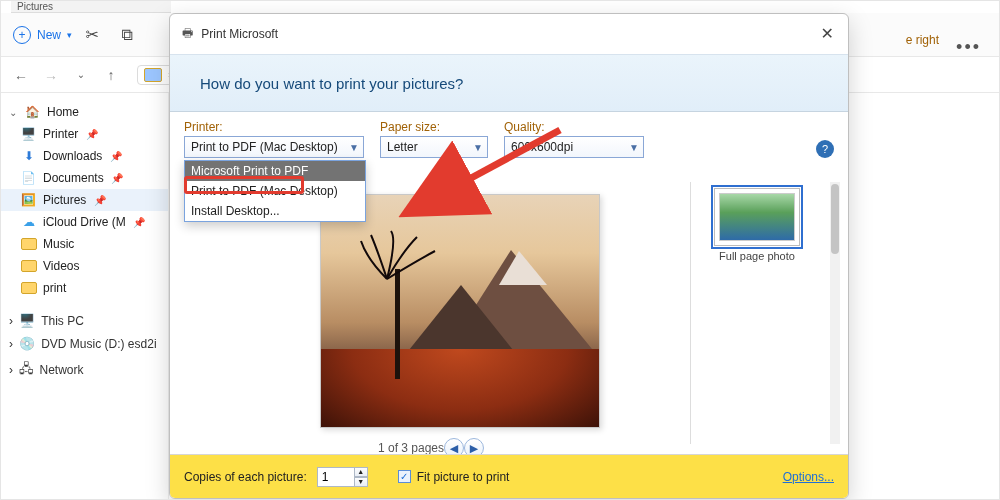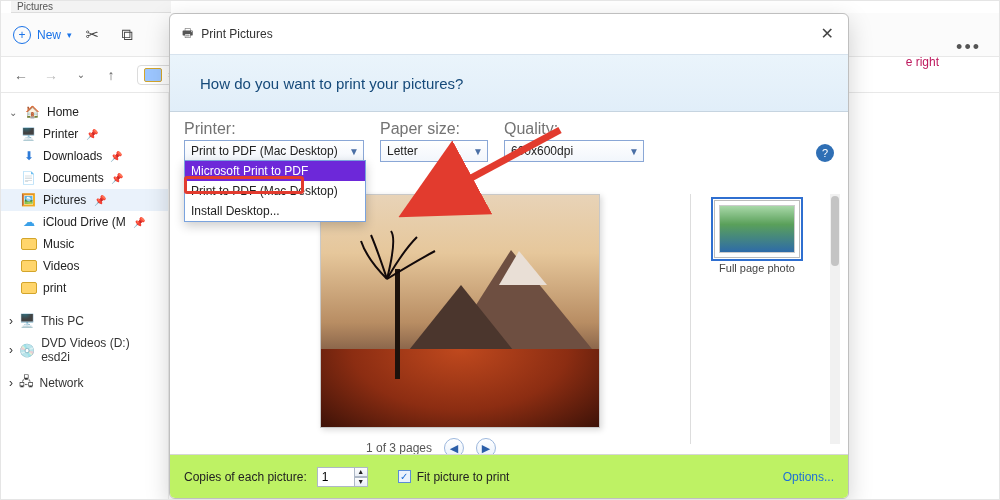--- a/index.html
+++ b/index.html
@@ -11,21 +11,21 @@
   .fx-tab { position: absolute; left: 10px; top: 0; width: 160px; height: 12px; background: #f3f3f3; border-bottom: 1px solid #ddd; color:#555; font-size:10px; padding-left:6px;}
   .fx-toolbar { position: absolute; left: 0; top: 12px; right: 0; height: 44px; background: #fbfbfb; border-bottom: 1px solid #e8e8e8; display: flex; align-items: center; gap: 14px; padding: 0 12px; }
   .new-btn { display: flex; align-items: center; gap: 6px; color: #1a73e8; cursor: pointer;}
   .plus-circle { width: 18px; height: 18px; border: 1.5px solid #1a73e8; border-radius: 50%; display: inline-flex; align-items:center; justify-content:center; font-size:12px; line-height:1;}
   .tool-icon { width: 22px; color:#444; font-size:16px; }
   .fx-addrbar { position: absolute; left: 0; top: 56px; right: 0; height: 36px; border-bottom: 1px solid #e8e8e8; display:flex; align-items:center; gap:10px; padding:0 10px;}
   .nav-arrow { width:20px; color:#666; font-size:14px; text-align:center;}
   .crumb-box { margin-left:6px; display:flex; align-items:center; gap:6px; border:1px solid #dcdcdc; border-radius:4px; padding:2px 6px; background:#fff;}
   .crumb-ico { width:18px; height:14px; background:#ffd56b; border:1px solid #d3a52b; border-radius:2px; position:relative;}
   .crumb-ico.blue { background:#9cc6ff;}
-  .right-hint { position:absolute; top:54px; right:60px; color:#be185d; }
+  .right-hint { position:absolute; top:32px; right:60px; color:#a16207; }
   .dots { position:absolute; top:36px; right:18px; font-size:18px; letter-spacing:2px; color:#555;}
 
   .fx-left { position: absolute; left: 0; top: 92px; width: 168px; bottom: 0; border-right:1px solid #eee; padding-top:8px;}
   .tree-item { display:flex; align-items:center; gap:6px; padding:4px 8px 4px 20px; cursor:pointer;}
   .tree-item.home { padding-left:8px; font-weight:500;}
   .tree-item .chev { width:10px; color:#666; font-size:10px;}
   .tree-item .ico { width:16px; display:inline-flex; align-items:center; justify-content:center;}
   .tree-item.selected { background:#eaf2fb;}
   .pin { color:#9aa4b0; font-size:10px; margin-left:2px;}
   .sep { height:10px;}
@@ -40,69 +40,69 @@
 
   
   .dlg { position:absolute; left:168px; top:12px; width:680px; height:486px; background:#fff; border:1px solid #bfbfbf; box-shadow:0 8px 24px rgba(0,0,0,.18); border-radius:6px; overflow:hidden;}
   .dlg-title { height:40px; display:flex; align-items:center; padding:0 12px; font-size:12px; color:#333;}
   .dlg-title .printer-glyph { margin-right:8px; color:#555;}
   .dlg-close { position:absolute; top:10px; right:14px; font-size:16px; color:#444; cursor:pointer;}
   .dlg-band { height:58px; background:linear-gradient(#eaf4fb,#e1eef9); border-top:1px solid #d7e3ee; border-bottom:1px solid #c6d4e0; display:flex; align-items:center; padding-left:30px; color:#164a7a; font-size:15px;}
   .dlg-body { position:absolute; top:100px; left:0; right:0; bottom:0; }
   .opts-row { display:flex; align-items:flex-start; gap:16px; padding:6px 14px 0 14px;}
   .opt-col { display:flex; flex-direction:column; gap:2px;}
-  .opt-col label { color:#737373; font-size:16px;}
+  .opt-col label { color:#a16207; font-size:12px;}
   .combo { height:22px; border:1px solid #8aa7d6; background:linear-gradient(#fff,#f2f6fc); display:flex; align-items:center; justify-content:space-between; padding:0 4px 0 6px; font-size:12px; color:#222; cursor:pointer;}
   .combo .arr { color:#4a6; color:#4a6fa5; font-size:10px;}
   .printer-combo { width:180px;}
   .paper-combo { width:108px;}
   .qual-combo { width:140px;}
   .help-ico { margin-left:auto; width:18px; height:18px; border-radius:50%; background:#2f6fb5; color:#fff; display:inline-flex; align-items:center; justify-content:center; font-size:11px; align-self:flex-end; margin-top:16px;}
 
   .printer-dd { position:absolute; left:14px; top:46px; width:182px; border:1px solid #7aa3de; background:#fff; box-shadow:0 4px 10px rgba(0,0,0,.2); z-index:5;}
   .dd-item { padding:3px 6px; font-size:12px; cursor:pointer;}
-  .dd-item.highlight { background:#6d28d9; color:#fff;}
+  .dd-item.highlight { background:#737373; color:#fff;}
   .red-box { position:absolute; left:14px; top:62px; width:120px; height:18px; border:3px solid #e23b2e; border-radius:3px; z-index:6;}
 
   
   .annot-arrow { position:absolute; left:280px; top:10px; z-index:7; }
   .annot-arrow svg { overflow:visible;}
 
   .preview-area { position:absolute; left:14px; top:80px; right:170px; bottom:54px; }
   .photo { position:absolute; left:136px; top:0; width:280px; height:234px; background:#fff; border:1px solid #c8c8c8; box-shadow:2px 2px 6px rgba(0,0,0,.15); overflow:hidden;}
   .sky   { position:absolute; inset:0; background:linear-gradient(180deg,#e8d3b7 0%, #e6c79b 25%, #b88d63 55%, #6b4a3a 75%, #3a2620 100%);}
   .mountain { position:absolute; left:120px; top:55px; width:0; height:0; border-left:70px solid transparent; border-right:90px solid transparent; border-bottom:110px solid #7a5848; filter:brightness(.9);}
   .mountain2 { position:absolute; left:60px; top:90px; width:0; height:0; border-left:80px solid transparent; border-right:80px solid transparent; border-bottom:100px solid #4b362d;}
   .snow { position:absolute; left:178px; top:56px; width:0;height:0;border-left:20px solid transparent;border-right:28px solid transparent;border-bottom:34px solid #e9dfd6;}
   .foreground { position:absolute; left:0; right:0; bottom:0; height:78px; background:radial-gradient(ellipse at 50% 0%, #c0491e 0%, #8c2d12 55%, #3d1208 100%);}
   .tree  { position:absolute; left:46px; top:34px; }
   .trunk { position:absolute; left:28px; top:40px; width:5px; height:110px; background:#1d120c;}
   .branches svg { position:absolute; left:-10px; top:0;}
-  .pager { position:absolute; left:50%; transform:translateX(-50%); top:244px; display:flex; align-items:center; gap:12px; color:#555;}
+  .pager { position:absolute; left:50%; transform:translateX(-50%); top:244px; display:flex; align-items:center; gap:0; color:#555;}
   .pg-btn { width:20px; height:20px; border:1px solid #9cb7dd; border-radius:50%; background:linear-gradient(#fff,#e9f1fb); display:inline-flex; align-items:center; justify-content:center; color:#2b5ea8; font-size:11px; cursor:pointer;}
 
-  .layouts { position:absolute; right:8px; top:80px; width:150px; bottom:54px; border-left:1px solid #ddd; padding:6px 6px 0 10px; overflow:hidden;}
+  .layouts { position:absolute; right:8px; top:68px; width:150px; bottom:54px; border-left:1px solid #ddd; padding:6px 6px 0 10px; overflow:hidden;}
   .layouts-scroll { position:absolute; right:0; top:0; bottom:0; width:10px; background:#f1f1f1;}
   .layouts-thumb { position:absolute; right:1px; top:2px; width:8px; height:70px; background:#c4c4c4; border-radius:4px;}
   .lay { width:112px; text-align:center; margin-bottom:12px;}
   .lay .frame { width:86px; height:58px; margin:0 auto 4px; border:1px solid #bcbcbc; background:#fff; padding:3px; display:flex; gap:3px; align-items:center; justify-content:center;}
   .lay.selected .frame { outline:2px solid #2f6fd0; outline-offset:1px;}
   .mini { background:linear-gradient(180deg,#a8d8a8 0%, #5aa05a 40%, #2e6ba8 100%); border:1px solid #ccc;}
   .mini.tall { width:26px; height:48px;}
   .mini.wide { width:76px; height:48px;}
   .lay .cap { font-size:11px; color:#444;}
 
-  .dlg-footer { position:absolute; left:0; right:0; bottom:0; height:44px; border-top:1px solid #d6d6d6; background:#bef264; display:flex; align-items:center; padding:0 14px; gap:10px;}
+  .dlg-footer { position:absolute; left:0; right:0; bottom:0; height:44px; border-top:1px solid #d6d6d6; background:#fde047; display:flex; align-items:center; padding:0 14px; gap:10px;}
   .spin { display:inline-flex; align-items:center;}
   .spin input { width:38px; height:20px; border:1px solid #aeb8c6; text-align:left; padding:0 4px; font-size:12px;}
   .spin .btns { display:flex; flex-direction:column; margin-left:-1px;}
   .spin .btns span { width:14px; height:10px; border:1px solid #aeb8c6; background:linear-gradient(#fdfdfd,#e9eef6); font-size:7px; display:flex; align-items:center; justify-content:center; cursor:pointer;}
   .chk { display:inline-flex; align-items:center; gap:6px; margin-left:20px;}
   .chk .box { width:13px; height:13px; border:1px solid #5b8dd6; background:#eaf2fc; color:#1e6fd6; font-size:10px; display:inline-flex; align-items:center; justify-content:center;}
-  .link { margin-left:auto; color:#1e6fd6; cursor:pointer;}
+  .link { margin-left:auto; color:#1e6fd6; text-decoration:underline; cursor:pointer;}
 </style>
 </head>
 <body>
 
 <div class="viewport">
 
   <div class="fx">
     <div class="fx-tab">Pictures</div>
 
     <div class="fx-toolbar">
@@ -175,21 +175,21 @@
 
       <div class="sep"></div>
       <div class="tree-group">
           <span class="chev">›</span>
           <span class="monitor-ico">🖥️</span>
           <span>This PC</span>
         </div>
       <div class="tree-group">
           <span class="chev">›</span>
           <span class="disc-ico">💿</span>
-          <span>DVD Videos (D:) esd2i</span>
+          <span>DVD Music (D:) esd2i</span>
         </div>
       <div class="tree-group">
           <span class="chev">›</span>
           <span class="net-ico">🖧</span>
           <span>Network</span>
         </div>
     </div>
 
     <div class="fx-body">
       <div class="ghost-row"></div>
@@ -198,21 +198,21 @@
       <div class="ghost-row sel"></div>
       <div class="ghost-row"></div>
       <div class="ghost-row sel"></div>
       <span class="pdf-chip">PDF</span>
     </div>
   </div>
 
   <div class="dlg">
     <div class="dlg-title">
       <span class="printer-glyph">🖶</span>
-      <span>Print Pictures</span>
+      <span>Print Microsoft</span>
       <span class="dlg-close">✕</span>
     </div>
     <div class="dlg-band">
       <span>How do you want to print your pictures?</span>
     </div>
 
     <div class="dlg-body">
       <div class="opts-row">
         <div class="opt-col">
           <label>Printer:</label>

